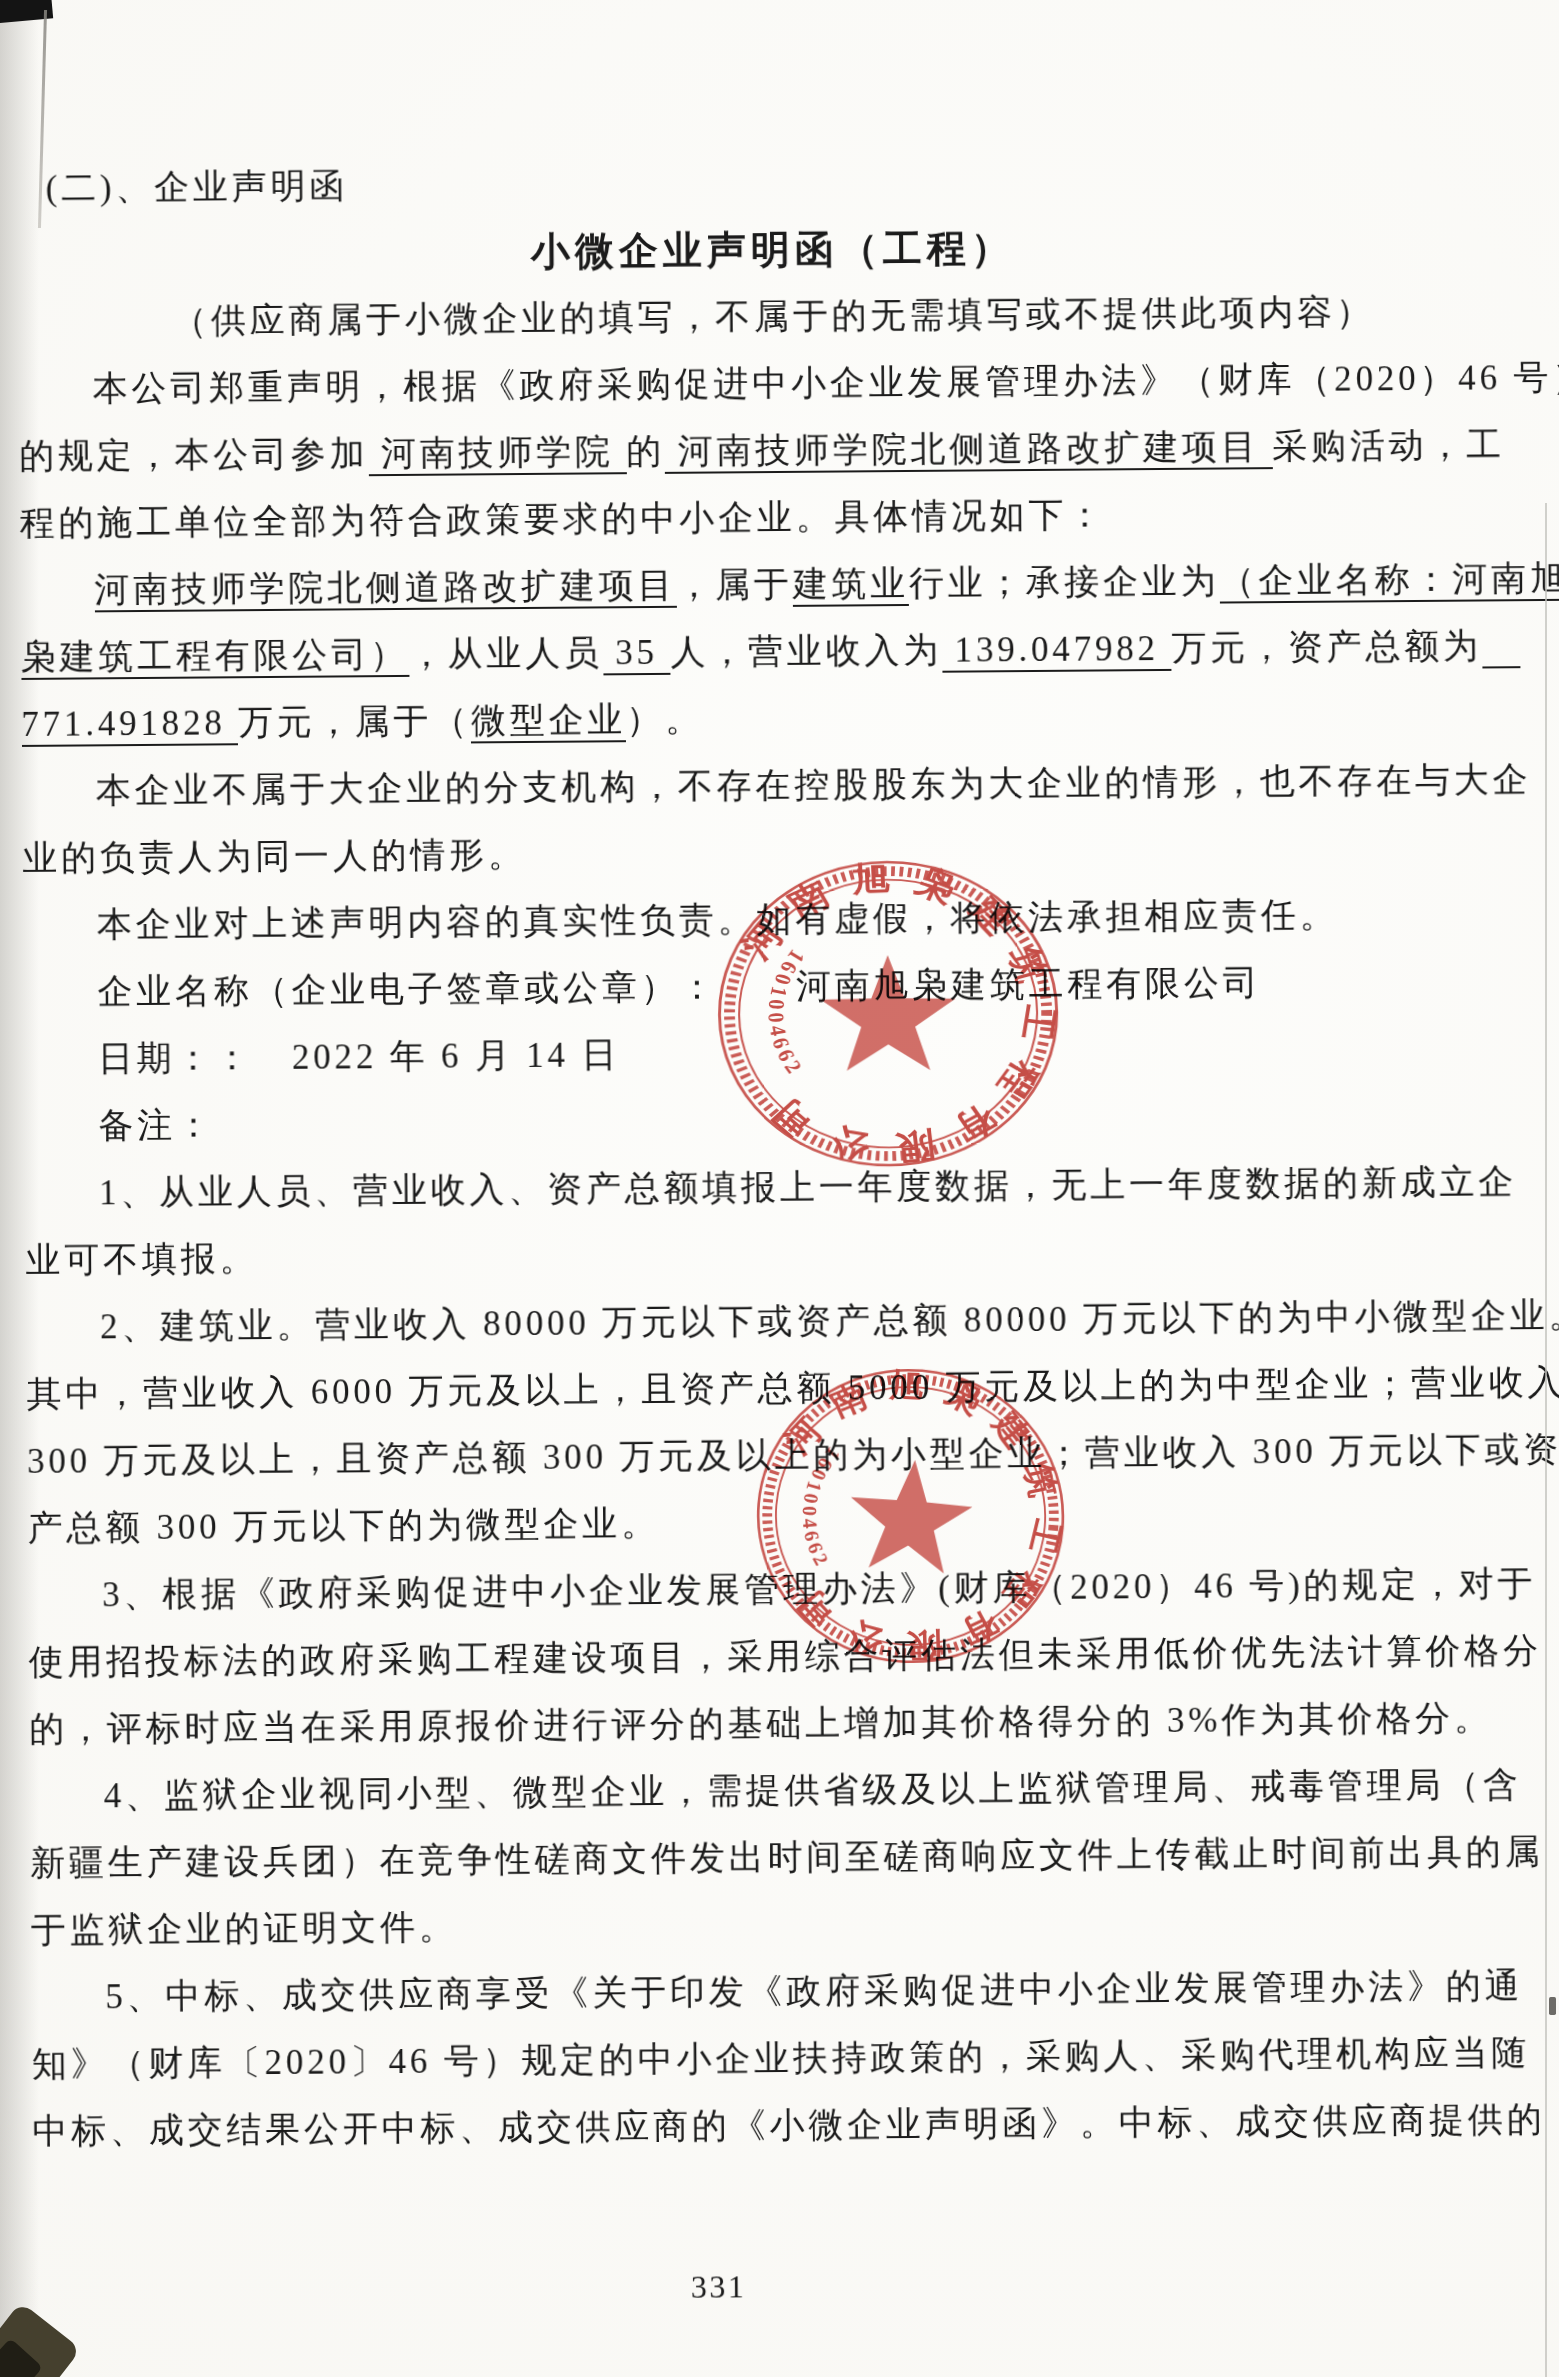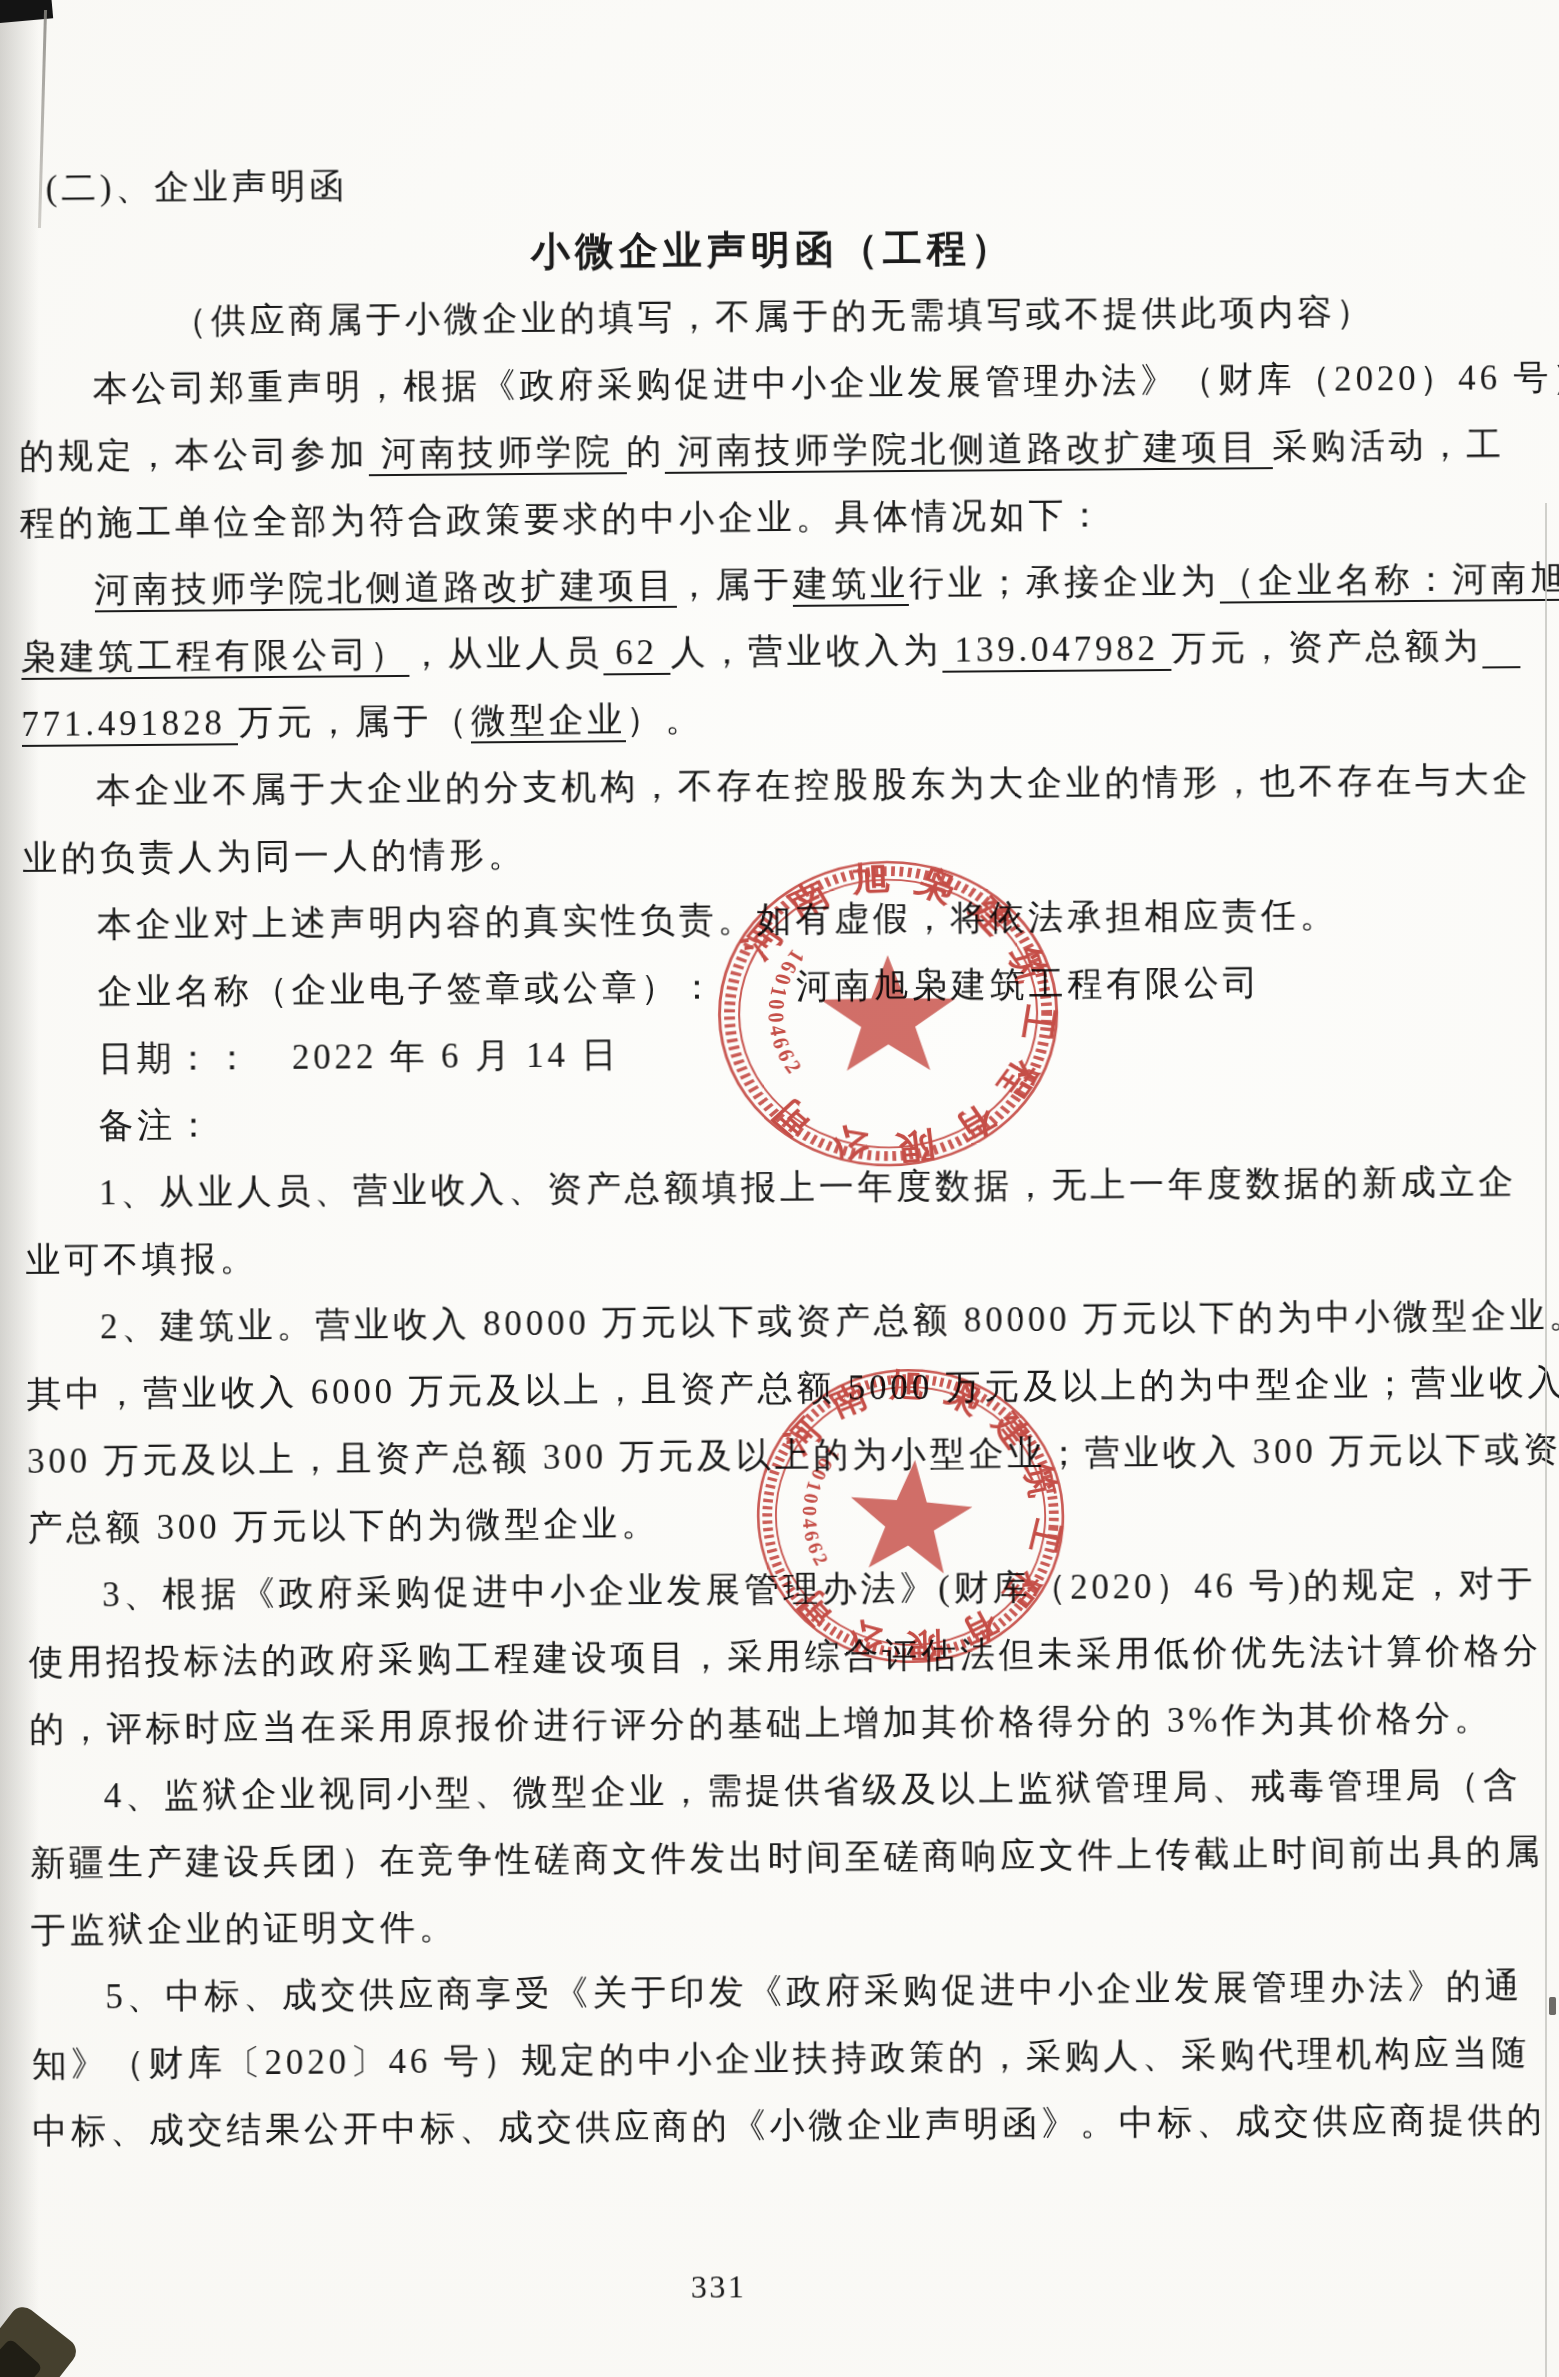--- a/index.html
+++ b/index.html
@@ -63,21 +63,21 @@
   <div class="scan-layer">
 
     <div class="doc-lines">
         <div class="line h"><span>(二)、企业声明函</span></div>
         <div class="line t"><span>小微企业声明函（工程）</span></div>
         <div class="line c"><span>（供应商属于小微企业的填写，不属于的无需填写或不提供此项内容）</span></div>
         <div class="line i"><span>本公司郑重声明，根据《政府采购促进中小企业发展管理办法》（财库（2020）46 号）</span></div>
         <div class="line"><span>的规定，本公司参加</span><span class="u"> 河南技师学院 </span><span>的</span><span class="u"> 河南技师学院北侧道路改扩建项目 </span><span>采购活动，工</span></div>
         <div class="line"><span>程的施工单位全部为符合政策要求的中小企业。具体情况如下：</span></div>
         <div class="line i"><span class="u">河南技师学院北侧道路改扩建项目</span><span>，属于</span><span class="u">建筑业</span><span>行业；承接企业为</span><span class="u">（企业名称：河南旭</span></div>
-        <div class="line"><span class="u">枭建筑工程有限公司）</span><span>，从业人员</span><span class="u"> 62 </span><span>人，营业收入为</span><span class="u"> 139.047982 </span><span>万元，资产总额为</span><span class="u">　</span></div>
+        <div class="line"><span class="u">枭建筑工程有限公司）</span><span>，从业人员</span><span class="u"> 35 </span><span>人，营业收入为</span><span class="u"> 139.047982 </span><span>万元，资产总额为</span><span class="u">　</span></div>
         <div class="line"><span class="u">771.491828 </span><span>万元，属于（</span><span class="u">微型企业</span><span>）。</span></div>
         <div class="line i"><span>本企业不属于大企业的分支机构，不存在控股股东为大企业的情形，也不存在与大企</span></div>
         <div class="line"><span>业的负责人为同一人的情形。</span></div>
         <div class="line i"><span>本企业对上述声明内容的真实性负责。如有虚假，将依法承担相应责任。</span></div>
         <div class="line i"><span>企业名称（企业电子签章或公章）：　　河南旭枭建筑工程有限公司</span></div>
         <div class="line i"><span>日期：：　2022 年 6 月 14 日</span></div>
         <div class="line i"><span>备注：</span></div>
         <div class="line i"><span>1、从业人员、营业收入、资产总额填报上一年度数据，无上一年度数据的新成立企</span></div>
         <div class="line"><span>业可不填报。</span></div>
         <div class="line i"><span>2、建筑业。营业收入 80000 万元以下或资产总额 80000 万元以下的为中小微型企业。</span></div>

